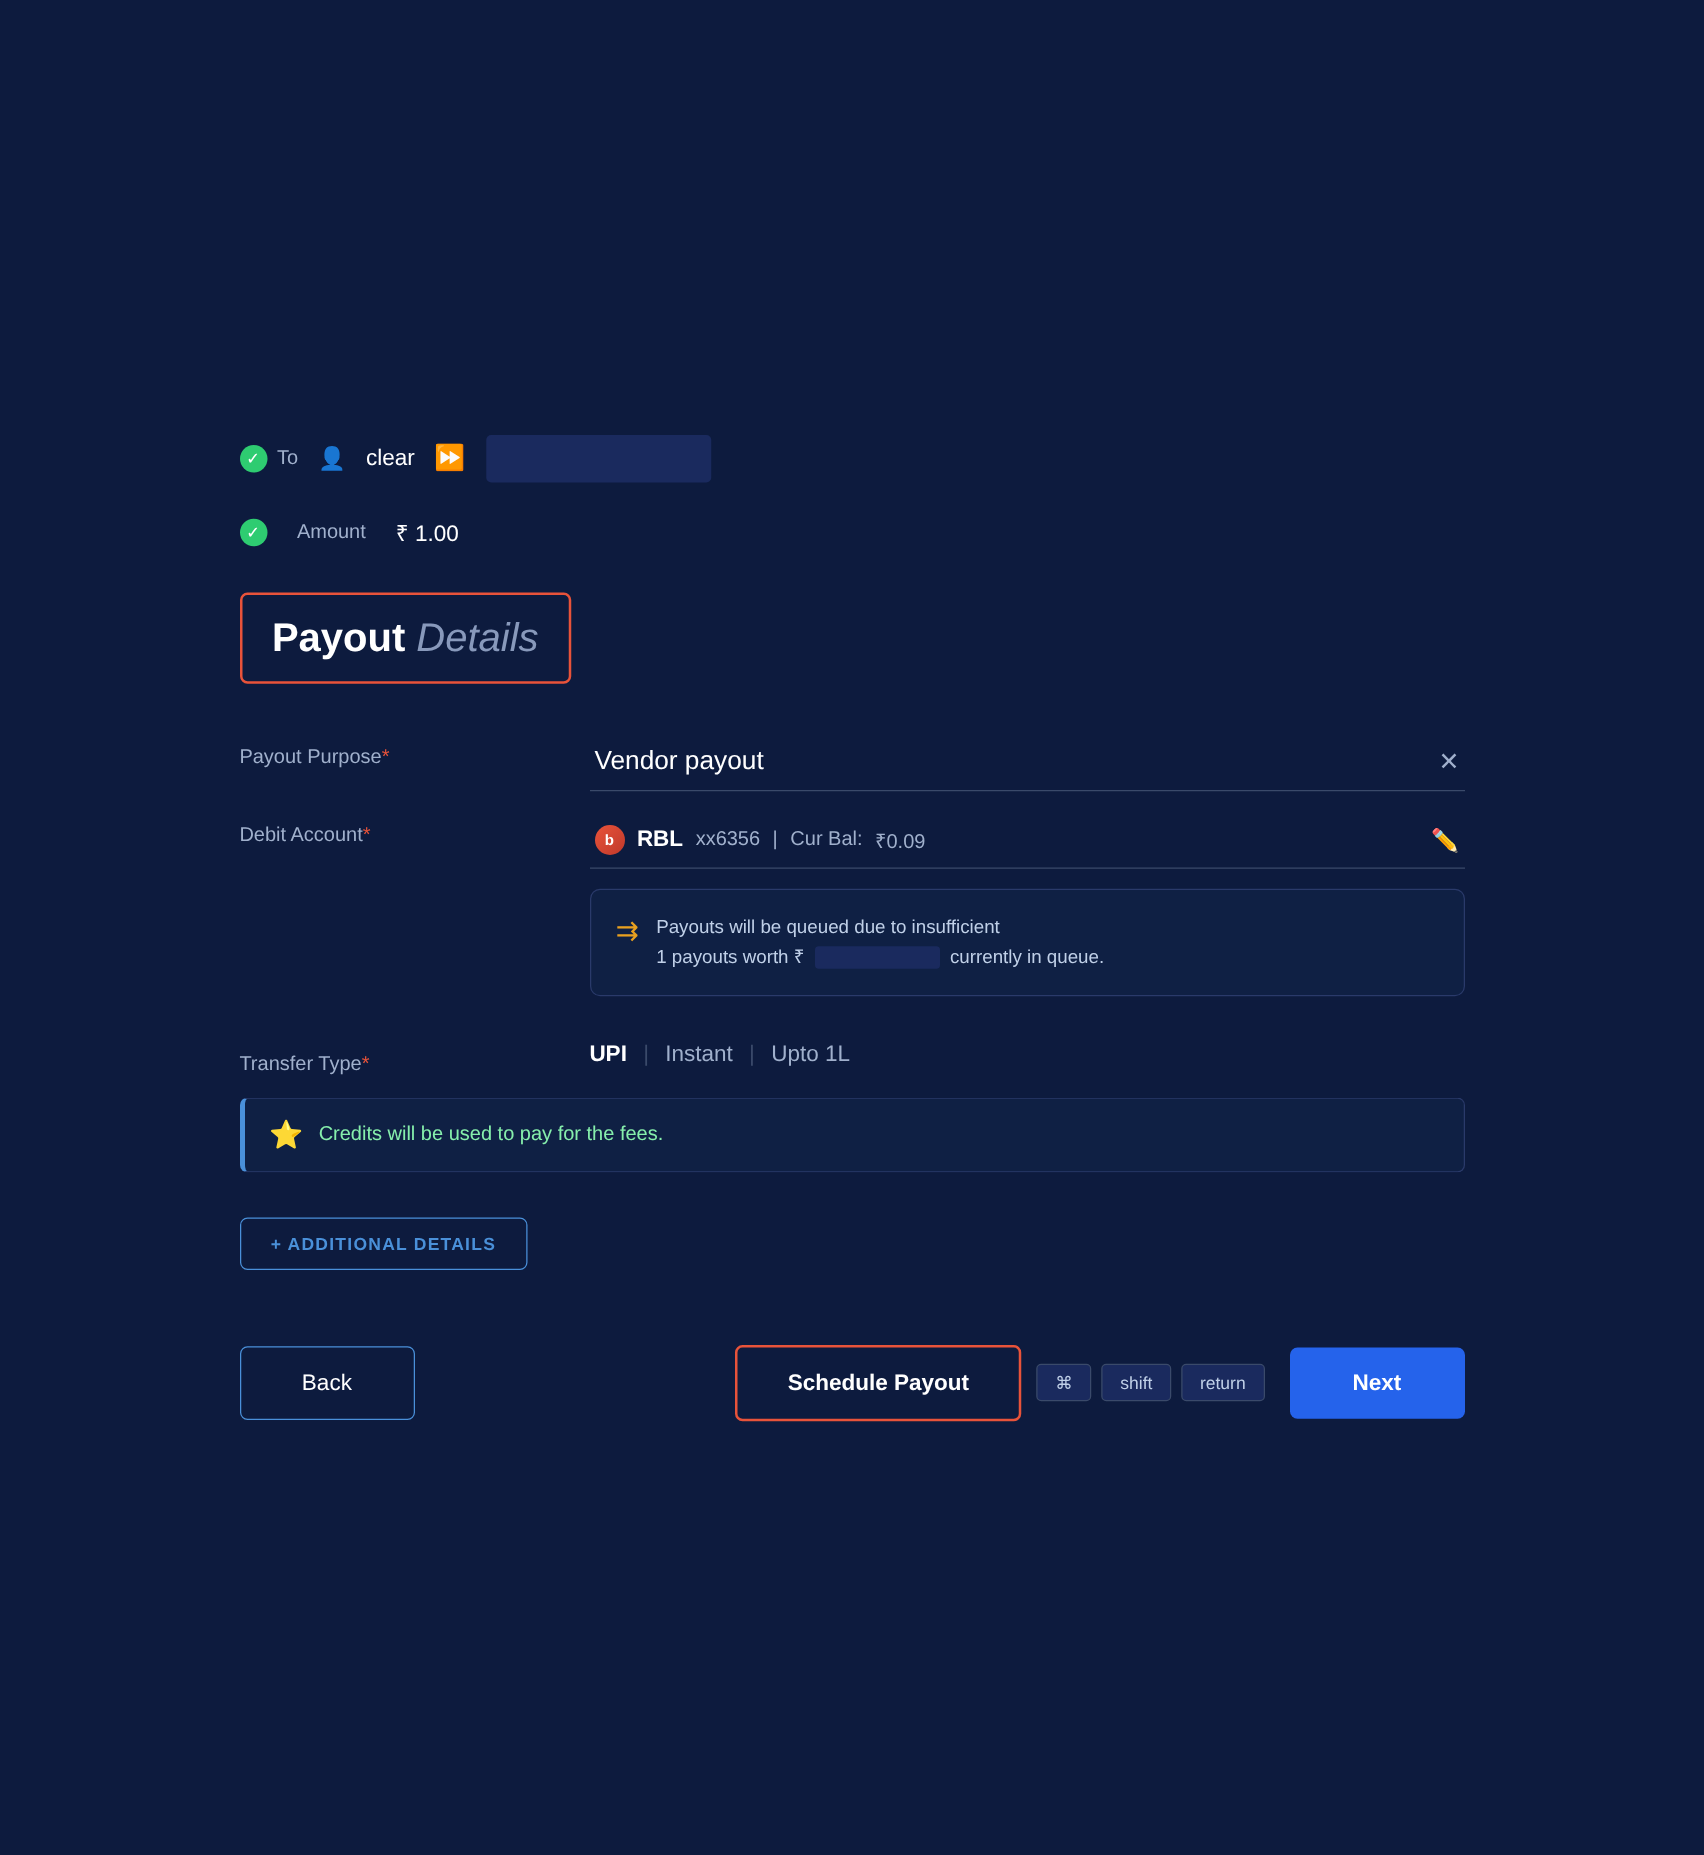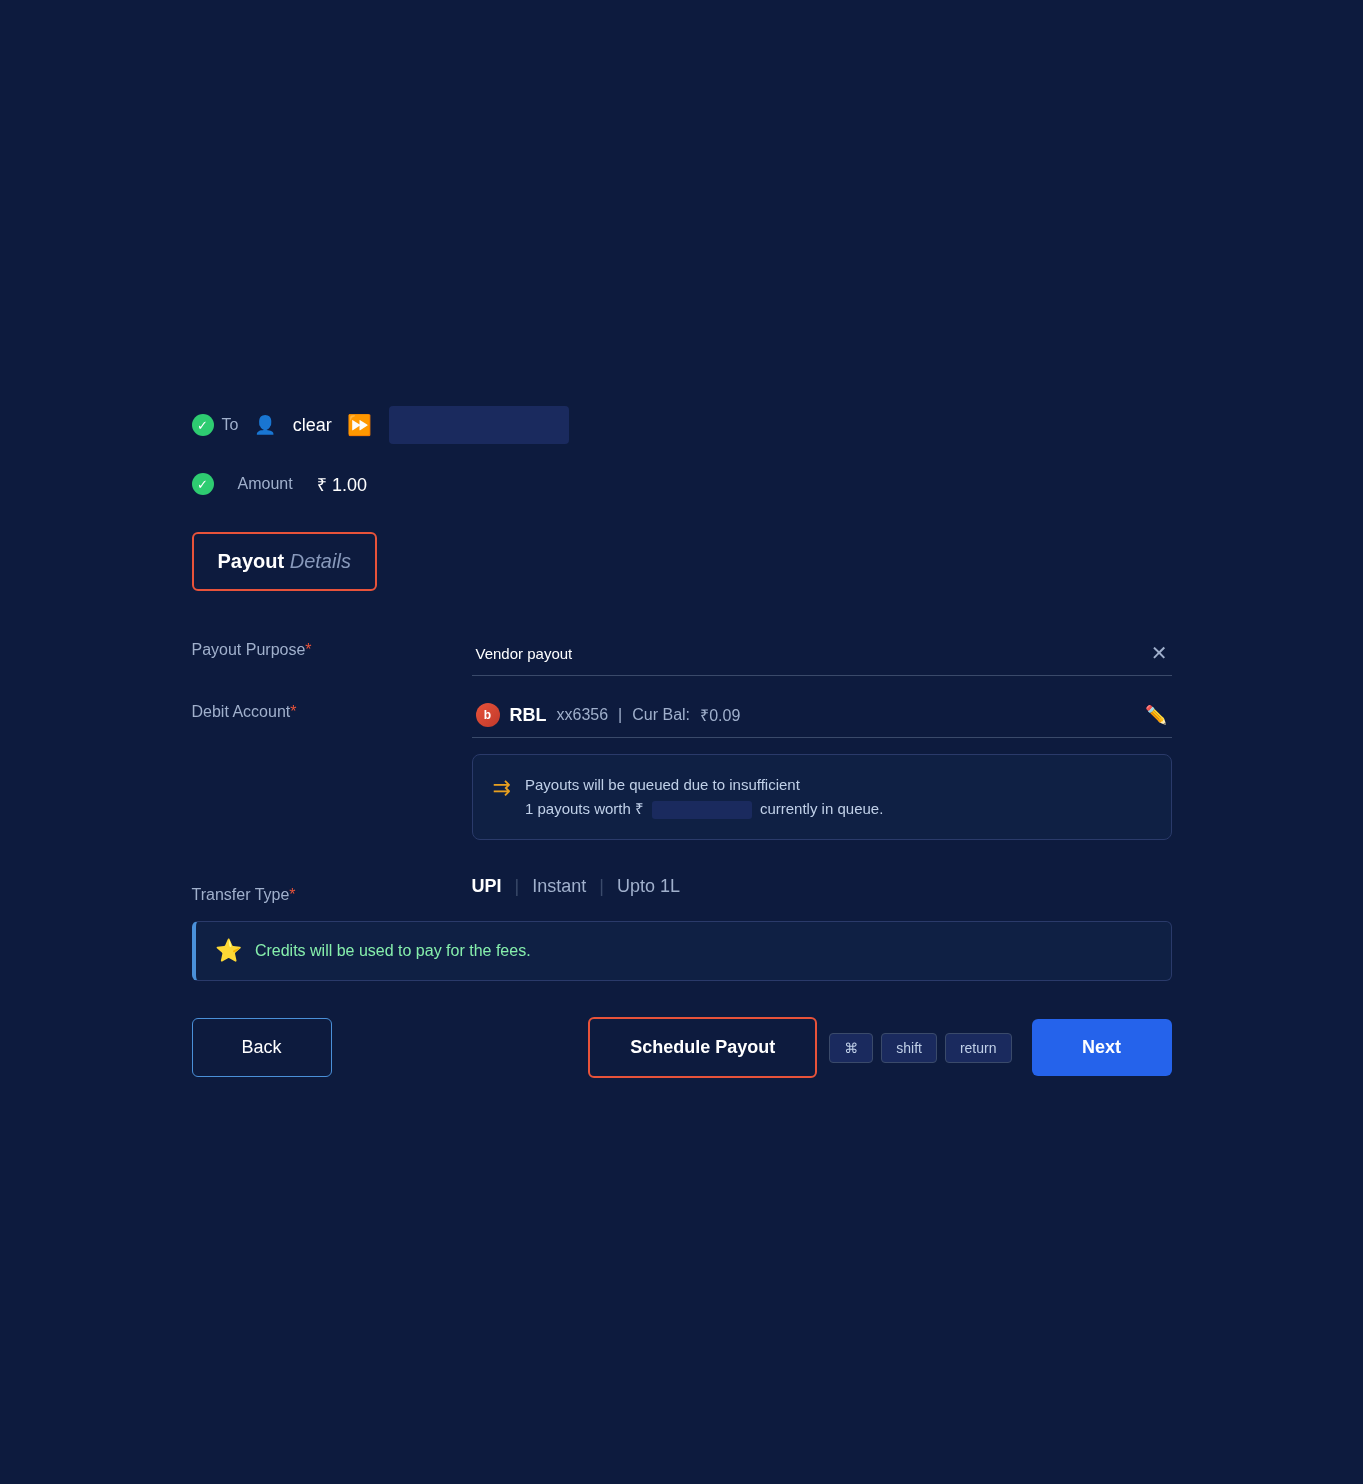--- a/index.html
+++ b/index.html
@@ -83,21 +83,21 @@
     }
     
     .section-title-box {
       border: 2px solid #e8533a;
       border-radius: 6px;
       padding: 16px 24px;
       display: inline-block;
       margin-bottom: 40px;
     }
     .section-title {
-      font-size: 20px;
+      font-size: 32px;
       font-weight: 700;
       color: #ffffff;
     }
     .section-title .italic {
       font-weight: 300;
       font-style: italic;
       color: #8899bb;
     }
     
     .form-row {
@@ -121,21 +121,21 @@
     
     .select-field {
       display: flex;
       align-items: center;
       justify-content: space-between;
       border-bottom: 1px solid #3a4a6a;
       padding: 10px 4px;
       cursor: pointer;
     }
     .select-value {
-      font-size: 15px;
+      font-size: 21px;
       color: #ffffff;
     }
     .close-btn {
       color: #a0b0cc;
       font-size: 20px;
       cursor: pointer;
     }
     
     .debit-row {
       display: flex;
@@ -413,20 +413,21 @@
     </div>
   </div>
 
   
   <div class="credits-box">
     <span class="star-icon">⭐</span>
     <span class="credits-text">Credits will be used to pay for the fees.</span>
   </div>
 
   
+  <button class="additional-btn">+ ADDITIONAL DETAILS</button>
 
   
   <div class="bottom-buttons">
     <button class="back-btn">Back</button>
     <div class="spacer"></div>
     <div class="schedule-group">
       <button class="schedule-btn">Schedule Payout</button>
       <div class="keyboard-hints">
         <span class="key-hint">⌘</span>
         <span class="key-hint">shift</span>

